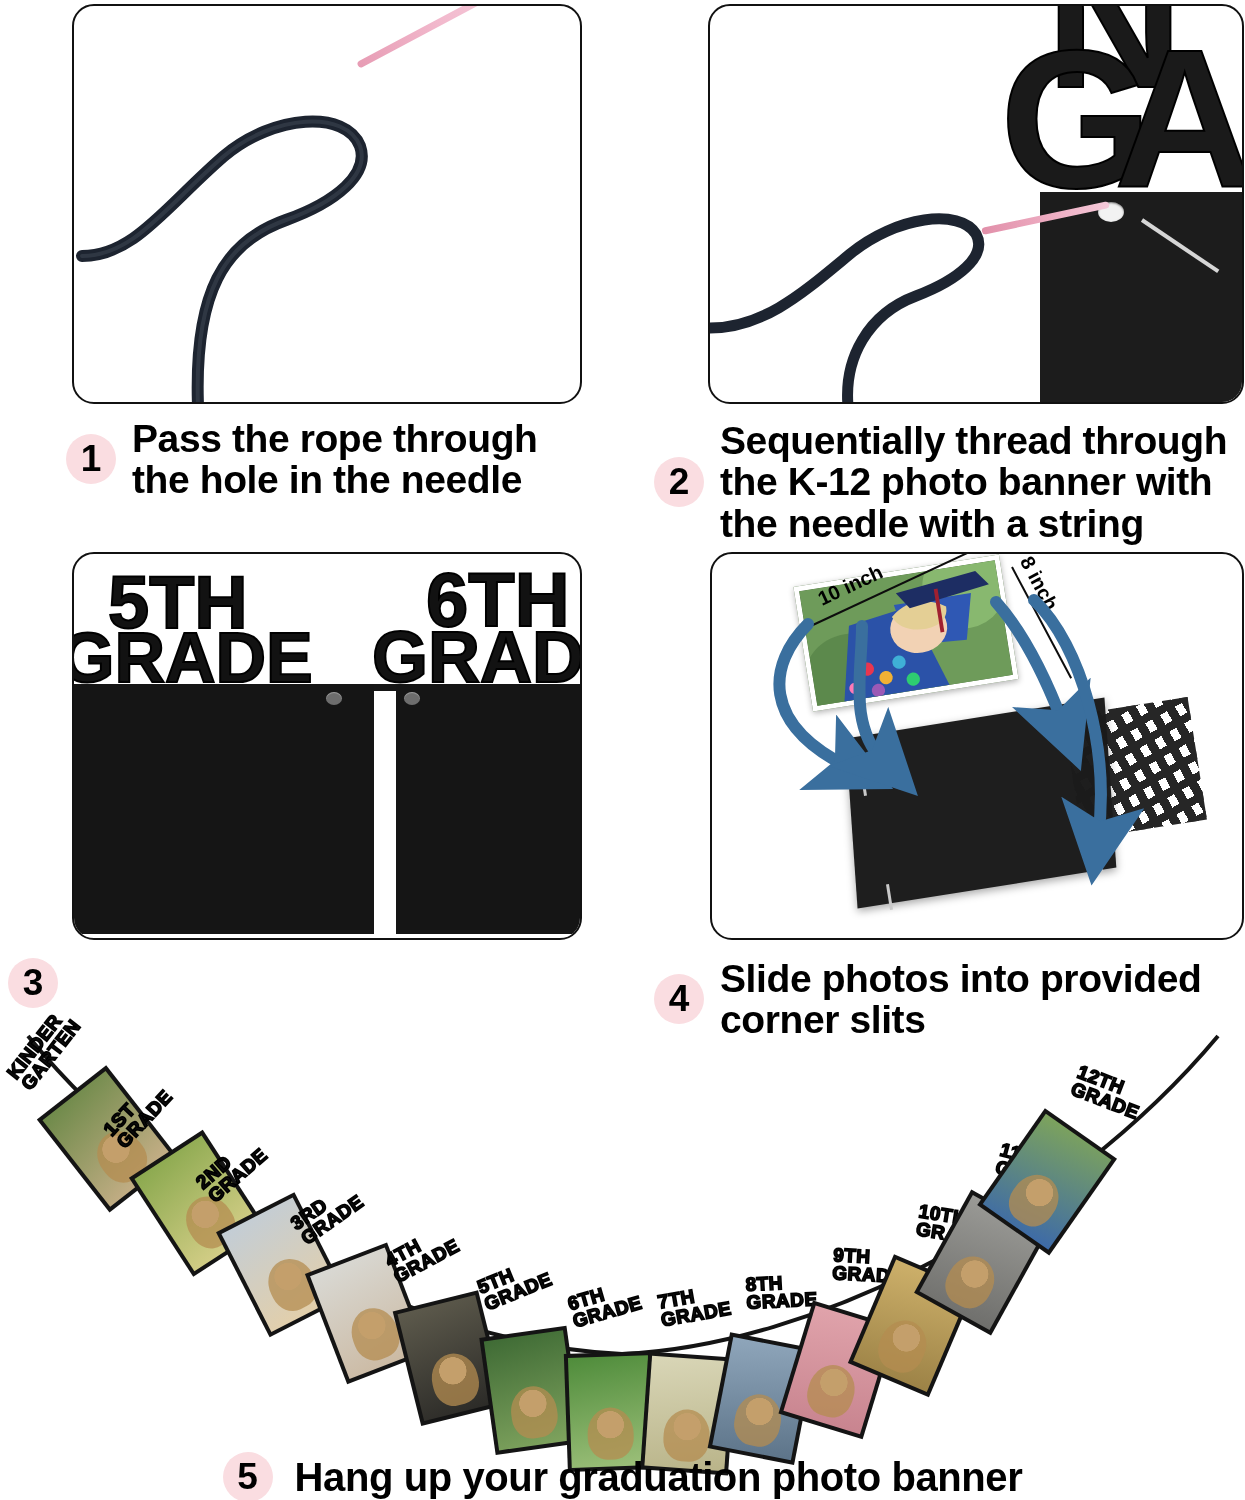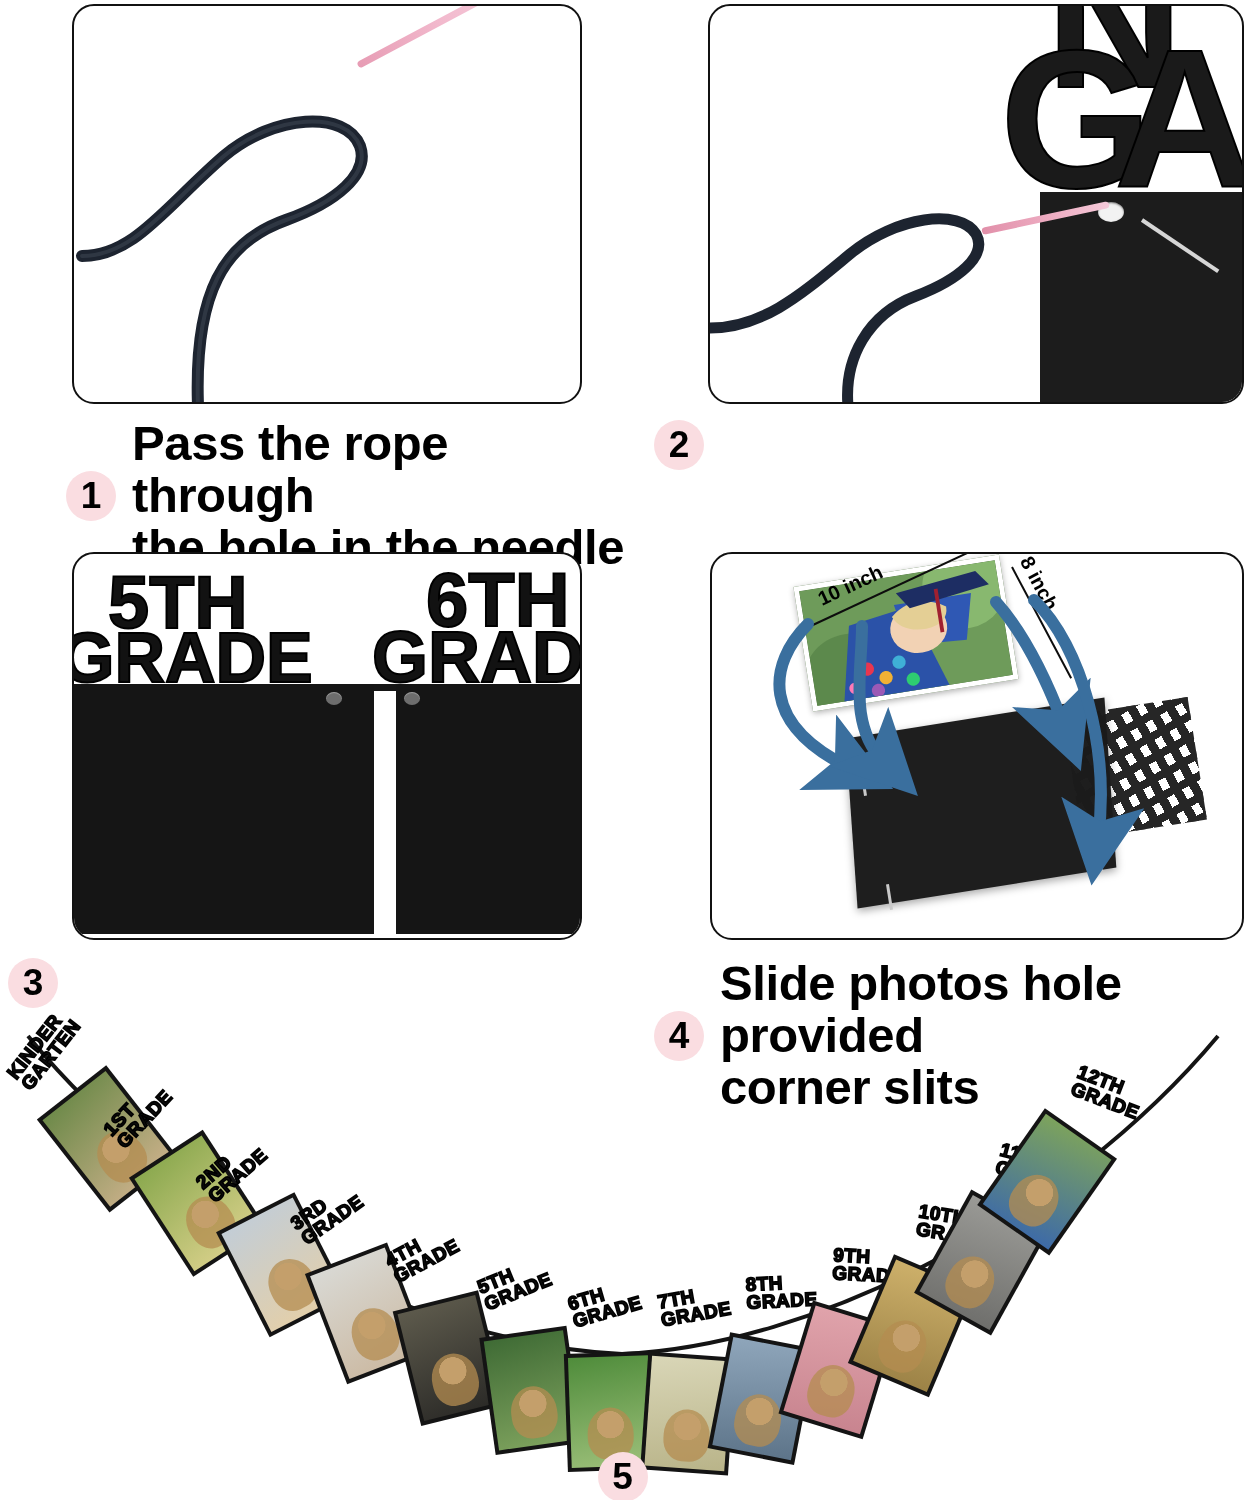--- a/index.html
+++ b/index.html
@@ -42,21 +42,21 @@
     width: 50px; height: 50px;
     border-radius: 50%;
     background: #fadde1;
     color: #000000;
     font-size: 37px;
     font-weight: bold;
     line-height: 50px;
     text-align: center;
   }
   .caption-text {
-    font-size: 49px;
+    font-size: 39px;
     font-weight: bold;
     line-height: 1.06;
     color: #000000;
     letter-spacing: -0.4px;
     white-space: pre-line;
   }
 
   #caption-1 { left: 66px;  top: 418px; width: 560px; }
   #caption-2 { left: 654px; top: 420px; width: 600px; }
   #caption-3 { left: 8px;   top: 958px; width: 600px; }
@@ -255,20 +255,23 @@
       <svg width="536" height="400" viewBox="0 0 536 400" style="position:absolute;left:0;top:0">
         <path d="M 0 322 C 54 322 94 286 140 248 C 186 210 250 202 266 228 C 278 250 248 274 206 290 C 158 308 134 352 138 400" fill="none" stroke="#1d2430" stroke-width="11" stroke-linecap="round"></path>
       </svg>
       <div class="p2-needle"></div>
       <div class="p2-needle2"></div>
     </div>
   </div>
 
   <div class="caption" id="caption-2">
     <div class="badge">2</div>
+    <div class="caption-text">Sequentially thread through
+the K-12 photo banner with
+the needle with a string</div>
   </div>
 
   <div class="panel" id="panel-3">
     <div class="panel-inner">
 
       <div class="p3-banner">
         <div class="p3-word" style="left:34px; top:6px; font-size:74px;">5TH</div>
         <div class="p3-word" style="left:-14px; top:64px; font-size:70px;">GRADE</div>
         <div class="p3-card" style="left:-10px; top:130px; width:310px; height:250px;"></div>
         <div class="p3-eyelet" style="left:252px; top:138px;"></div>
@@ -340,21 +343,21 @@
           <path d="M 284 48 C 318 86 340 140 352 172"></path>
           <path d="M 322 46 C 370 92 398 196 386 284"></path>
         </g>
       </svg>
 
     </div>
   </div>
 
   <div class="caption" id="caption-4">
     <div class="badge">4</div>
-    <div class="caption-text">Slide photos hole provided
+    <div class="caption-text">Slide photos into provided
 corner slits</div>
   </div>
 
   <div id="garland">
     <svg width="1245" height="420" viewBox="0 0 1245 420" style="position:absolute;left:0;top:0">
       <path d="M 28 12 C 180 198 430 322 622 330 C 812 322 1064 196 1218 12" fill="none" stroke="#141414" stroke-width="4"></path>
     </svg>
     <div id="garland-banners">
         <div class="gb" style="left: 8px; top: 52px; transform: rotate(-38deg);">
           <div class="gb-label" style="white-space: pre; transform: rotate(-14deg); transform-origin: left top;">KINDER
@@ -471,15 +474,16 @@
             <div class="gb-photo" style="background: radial-gradient(circle at 50% 62%, rgb(243, 214, 187) 0px, rgb(243, 214, 187) 17%, transparent 17.5%), linear-gradient(170deg, rgb(125, 163, 92) 0%, rgb(61, 106, 168) 100%);">
               <div style="position: absolute; left: 50%; top: 46%; width: 46px; height: 52px; margin-left: -23px; border-radius: 50% 50% 42% 42%; background: rgba(180, 140, 80, 0.75);"></div>
             </div>
           </div>
         </div>
       </div>
   </div>
 
   <div class="caption" id="caption-5">
     <div class="badge">5</div>
+    <div class="caption-text">Hang up your graduation photo banner</div>
   </div>
 
 </div>
 
 </body></html>

